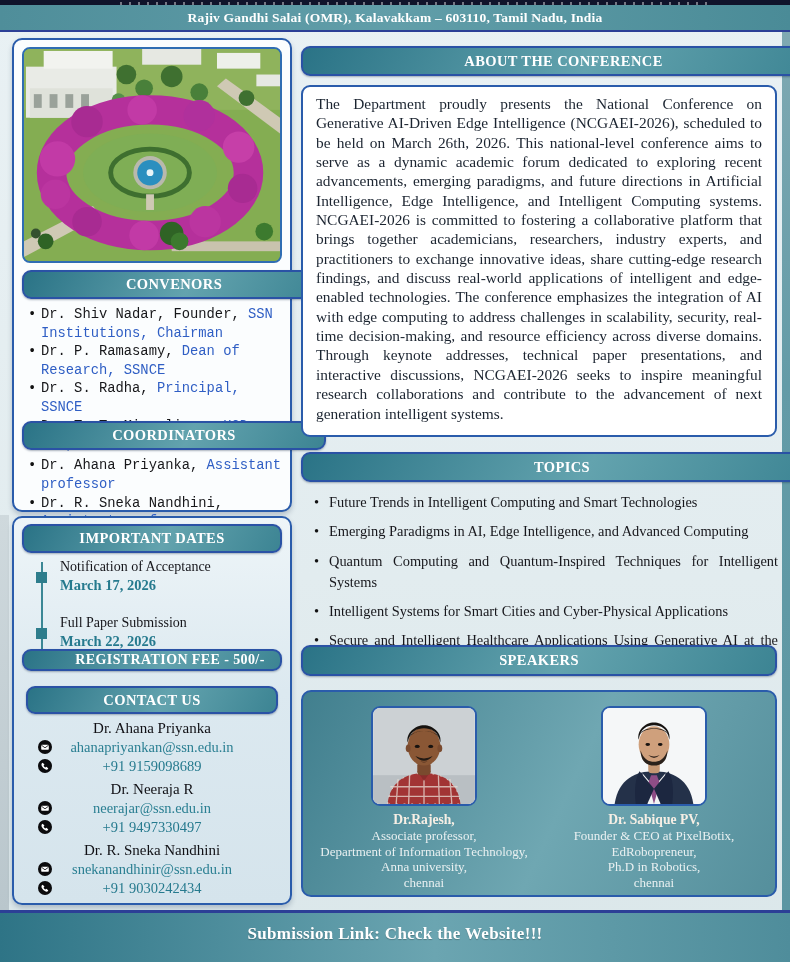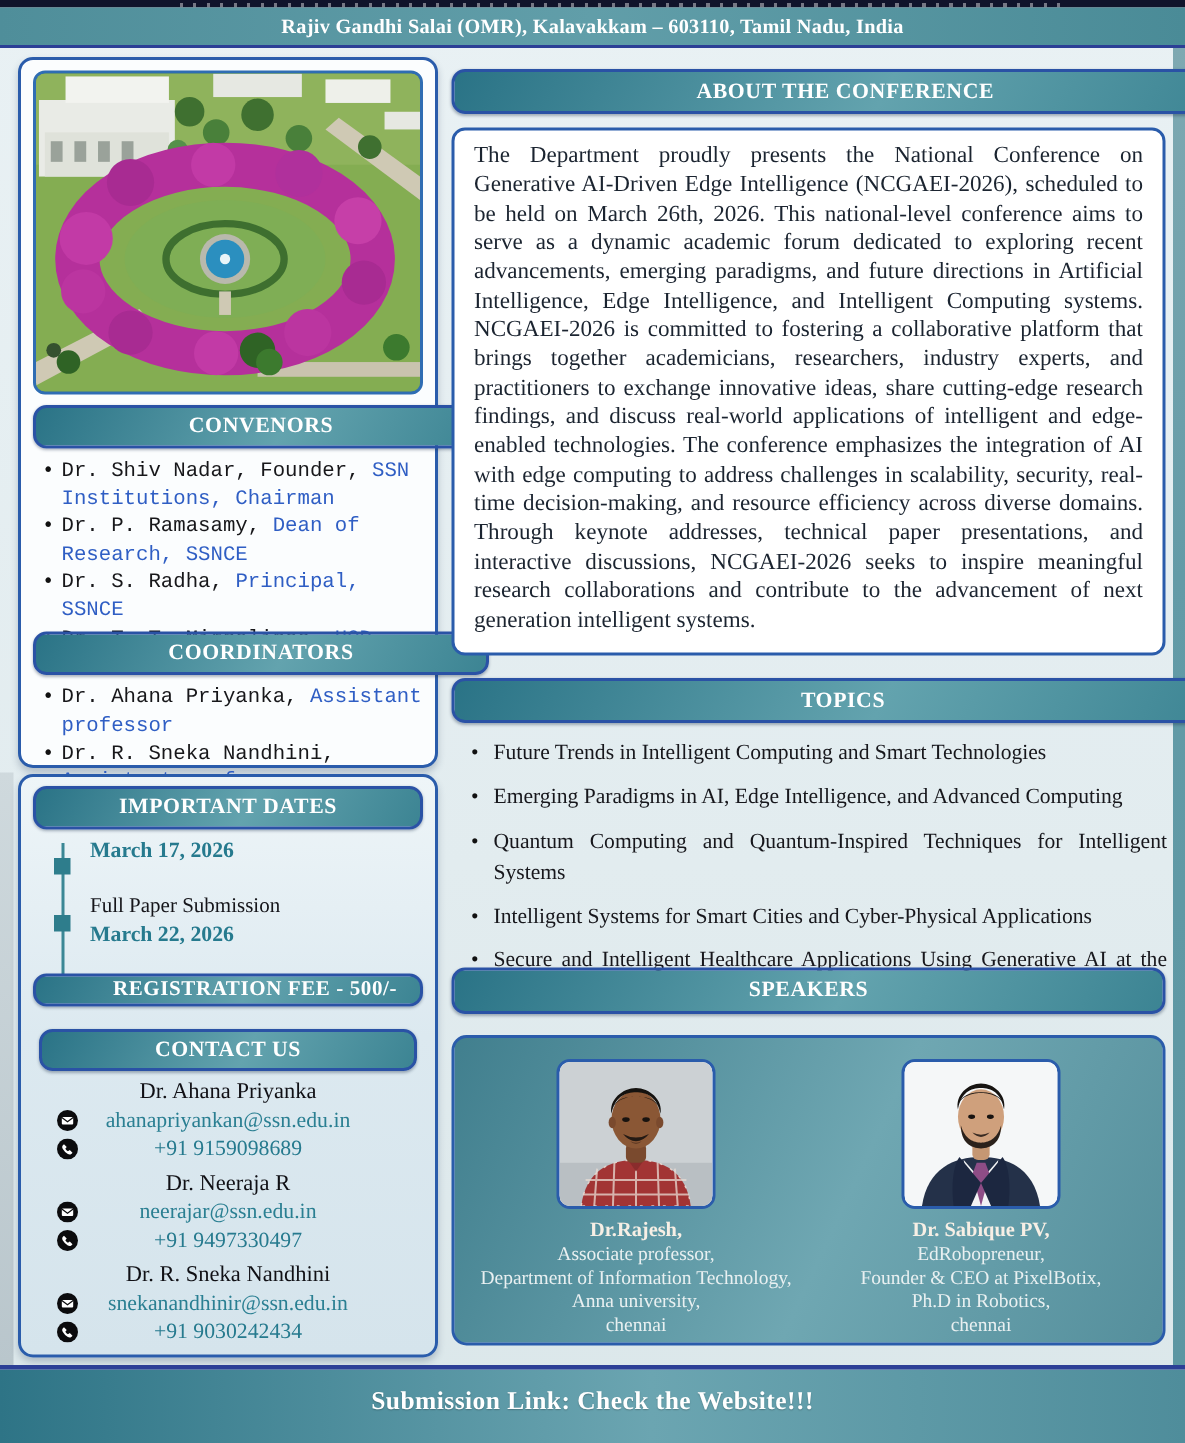--- a/index.html
+++ b/index.html
@@ -196,20 +196,21 @@
 
   <div class="card" id="card2">
     <div class="bar" id="bar-dates">
       <span>IMPORTANT DATES</span>
     </div>
 
     <div class="timeline">
       <div class="tl-line"></div>
       <div class="tl-item">
         <div class="sq"></div>
+        <div class="tl-label">Notification of Acceptance</div>
         <div class="tl-date">March 17, 2026</div>
       </div>
       <div class="tl-item">
         <div class="sq"></div>
         <div class="tl-label">Full Paper Submission</div>
         <div class="tl-date">March 22, 2026</div>
       </div>
     </div>
 
     <div class="bar" id="bar-regfee">
@@ -353,22 +354,22 @@
           <ellipse cx="53" cy="38" rx="16" ry="19" fill="#cfa07c"></ellipse>
           <path d="M37 32 C37 18 69 18 69 32 C69 26 64 21 53 21 C42 21 37 26 37 32 Z" fill="#171412"></path>
           <path d="M37 33 C35 23 44 15 53 15 C62 15 71 23 69 33 C67 21 60 18 53 18 C46 18 39 21 37 33 Z" fill="#171412"></path>
           <path d="M39 44 C39 56 46 60 53 60 C60 60 67 56 67 44 C64 54 58 56 53 56 C48 56 42 54 39 44 Z" fill="#2a211b"></path>
           <ellipse cx="46.5" cy="38" rx="2.4" ry="1.5" fill="#181310"></ellipse>
           <ellipse cx="59.5" cy="38" rx="2.4" ry="1.5" fill="#181310"></ellipse>
           <path d="M47 49 q6 3 12 0 q-3 3 -6 3 q-3 0 -6 -3z" fill="#3a2b22"></path>
         </svg>
       </div>
       <div class="sp-name">Dr. Sabique PV,</div>
+      <div class="sp-line">Founder  &amp; CEO at PixelBotix,</div>
       <div class="sp-line">EdRobopreneur,</div>
-      <div class="sp-line">Founder  &amp; CEO at PixelBotix,</div>
       <div class="sp-line">Ph.D in Robotics,</div>
       <div class="sp-line">chennai</div>
     </div>
   </div>
 
   <div id="footer">
     <div>Submission Link: Check the Website!!!</div>
   </div>
 
 </div>

